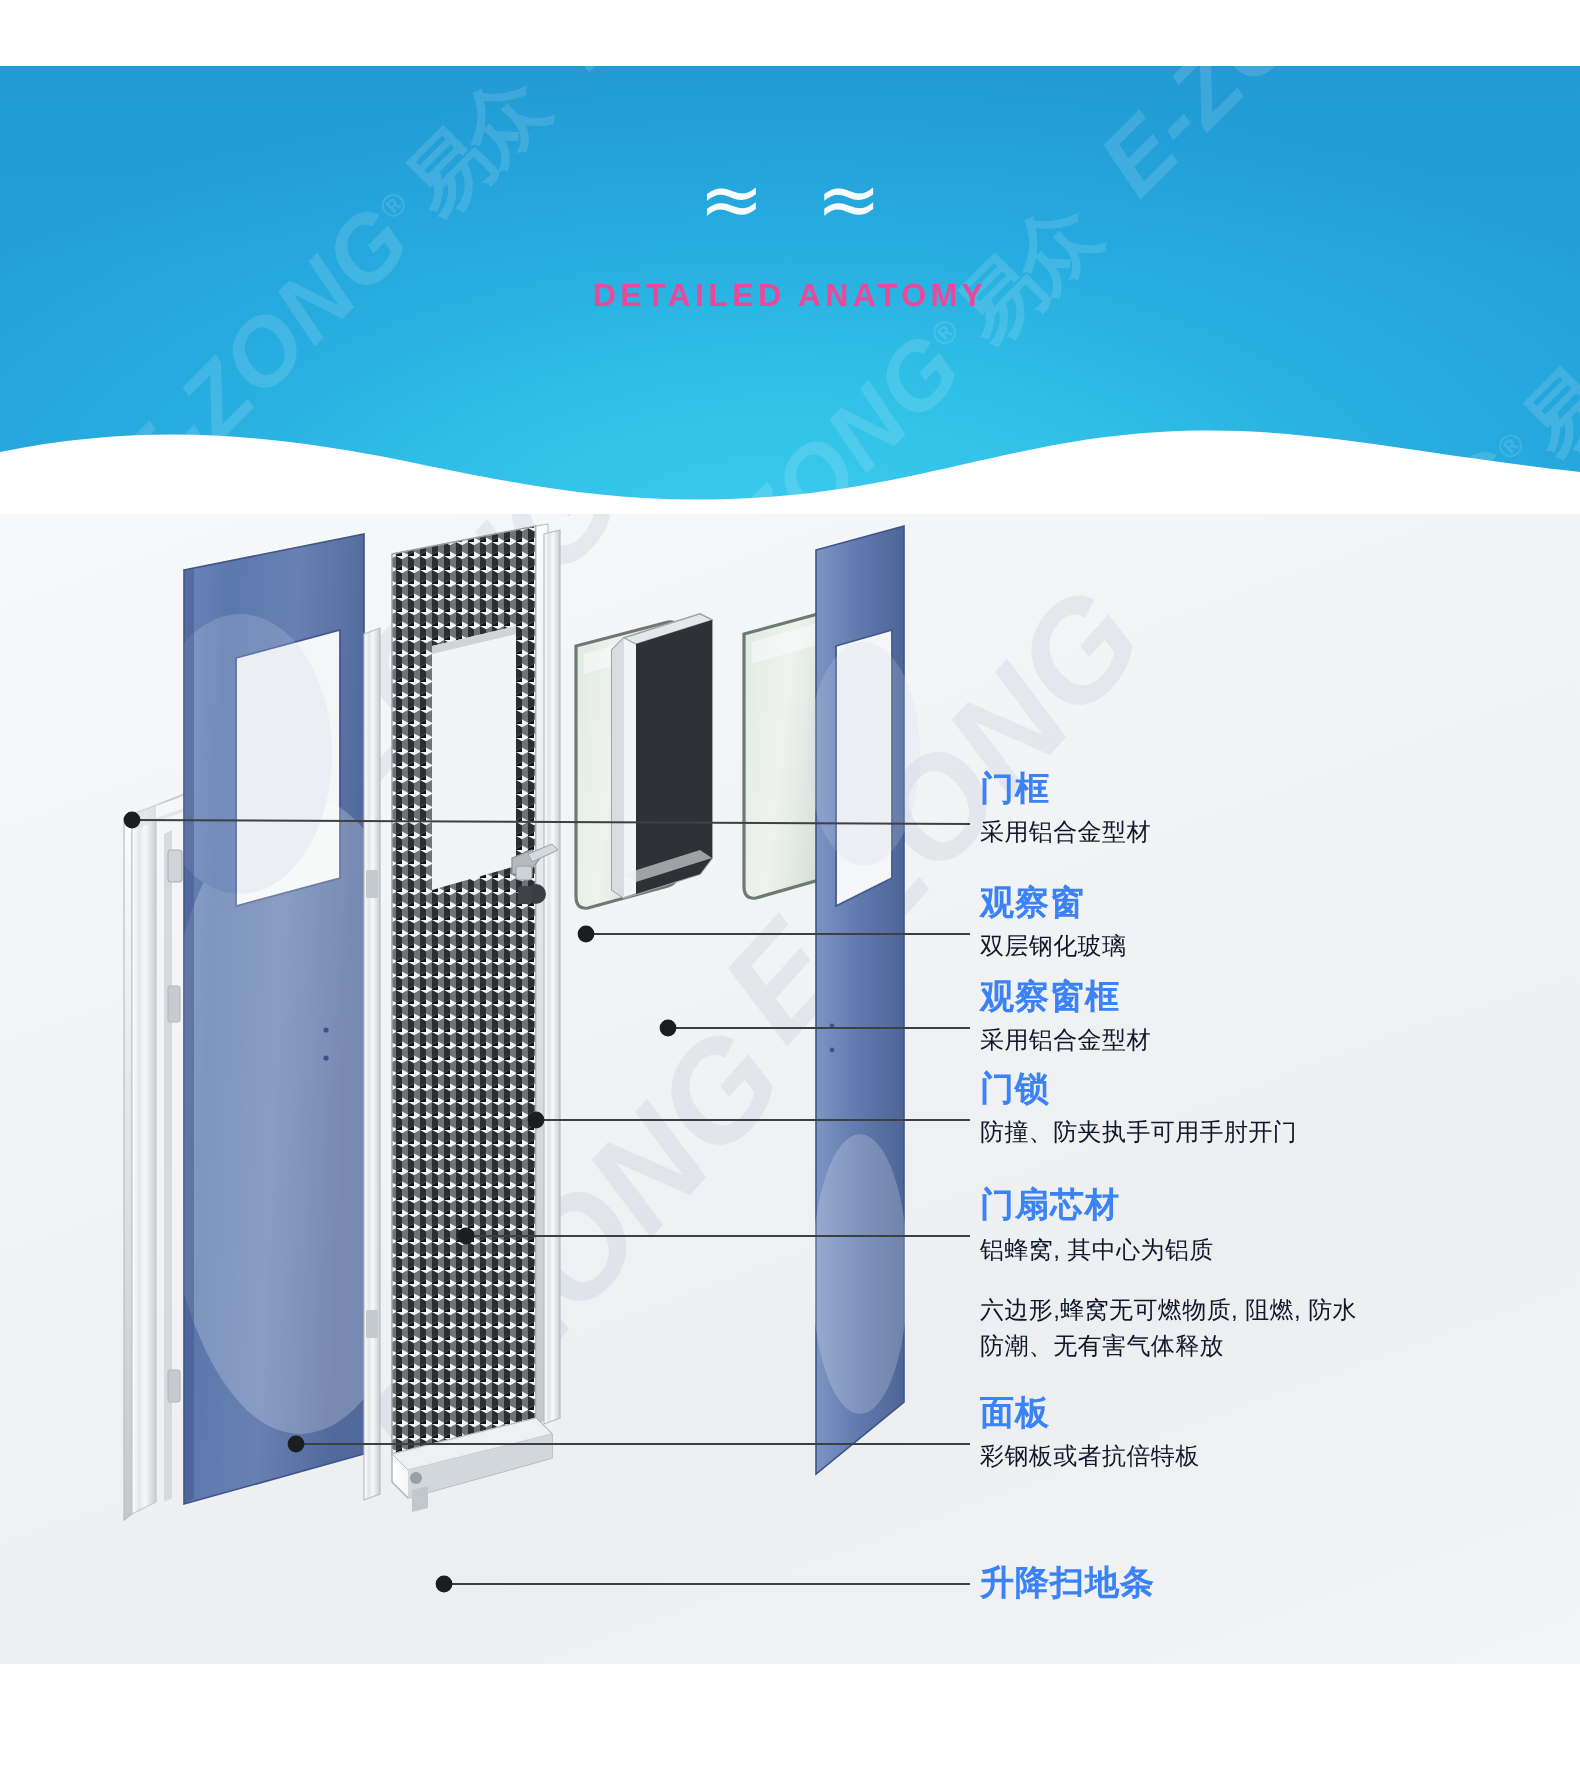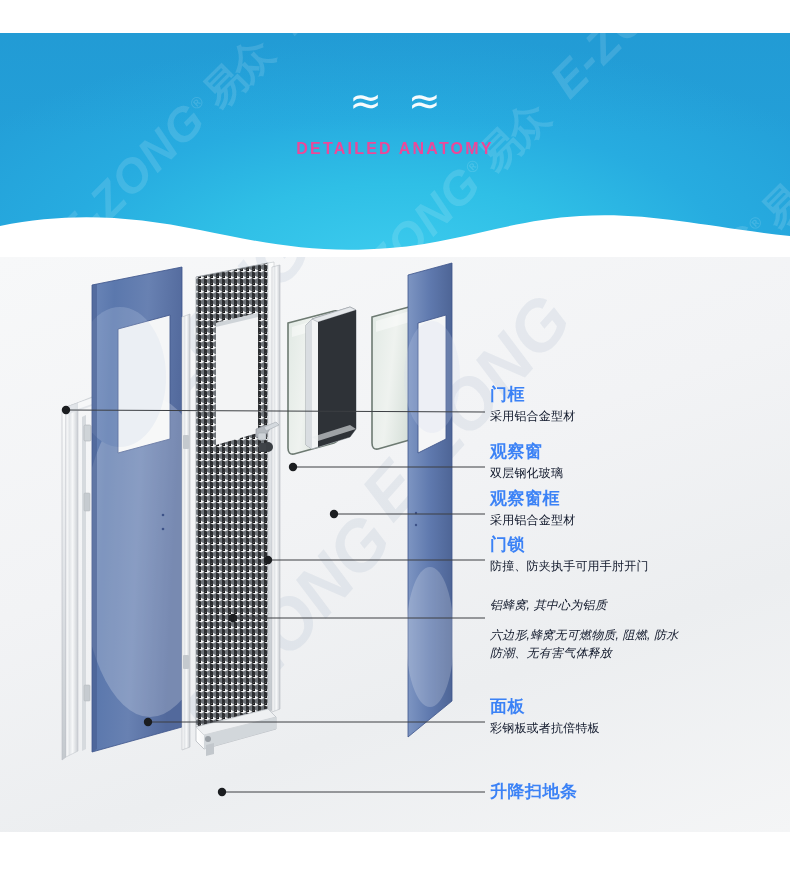--- a/index.html
+++ b/index.html
@@ -47,21 +47,21 @@
 
   .svg-art{position:absolute;left:0;top:0;width:790px;height:575px;}
 
   
   .labels{position:absolute;left:490px;top:257px;width:300px;height:575px;}
   .label{position:absolute;left:0;}
   .label h3{margin:0;font-size:17px;font-weight:bold;color:#3b82f6;line-height:1.15;
             letter-spacing:.5px;}
   .label p{margin:3px 0 0 0;font-size:12px;color:#0f172a;line-height:1.42;
            letter-spacing:.2px;}
-  .label p.multi{line-height:1.5;font-style:italic;}
+  .label p.multi{line-height:1.5;}
 </style>
 </head>
 <body>
 
 <div class="page">
 
   <div class="banner">
     <div class="banner-bg"></div>
 
     <div class="wm-layer">
@@ -277,20 +277,21 @@
       <h3>观察窗框</h3>
       <p>采用铝合金型材</p>
     </div>
 
     <div class="label" style="top:278px;">
       <h3>门锁</h3>
       <p>防撞、防夹执手可用手肘开门</p>
     </div>
 
     <div class="label" style="top:336px;">
+      <h3>门扇芯材</h3>
       <p class="multi">铝蜂窝, 其中心为铝质</p>
       <p class="multi" style="margin-top:12px;">六边形,蜂窝无可燃物质, 阻燃, 防水</p>
       <p class="multi" style="margin-top:0;">防潮、无有害气体释放</p>
     </div>
 
     <div class="label" style="top:440px;">
       <h3>面板</h3>
       <p>彩钢板或者抗倍特板</p>
     </div>
 

